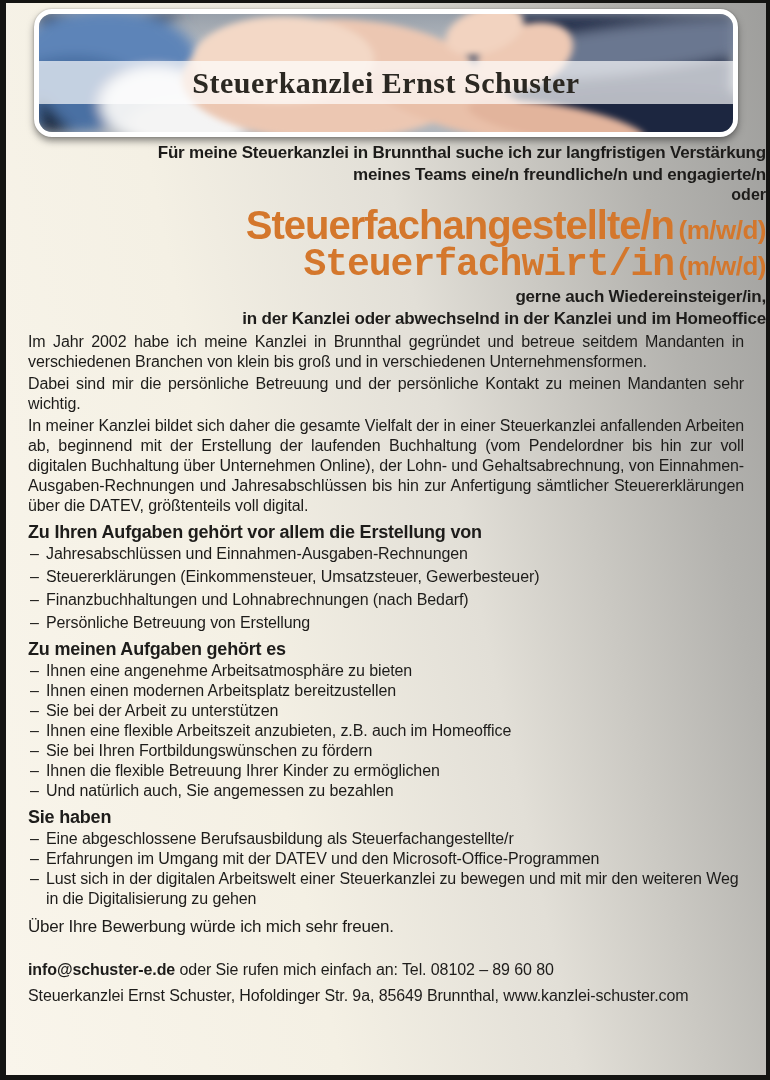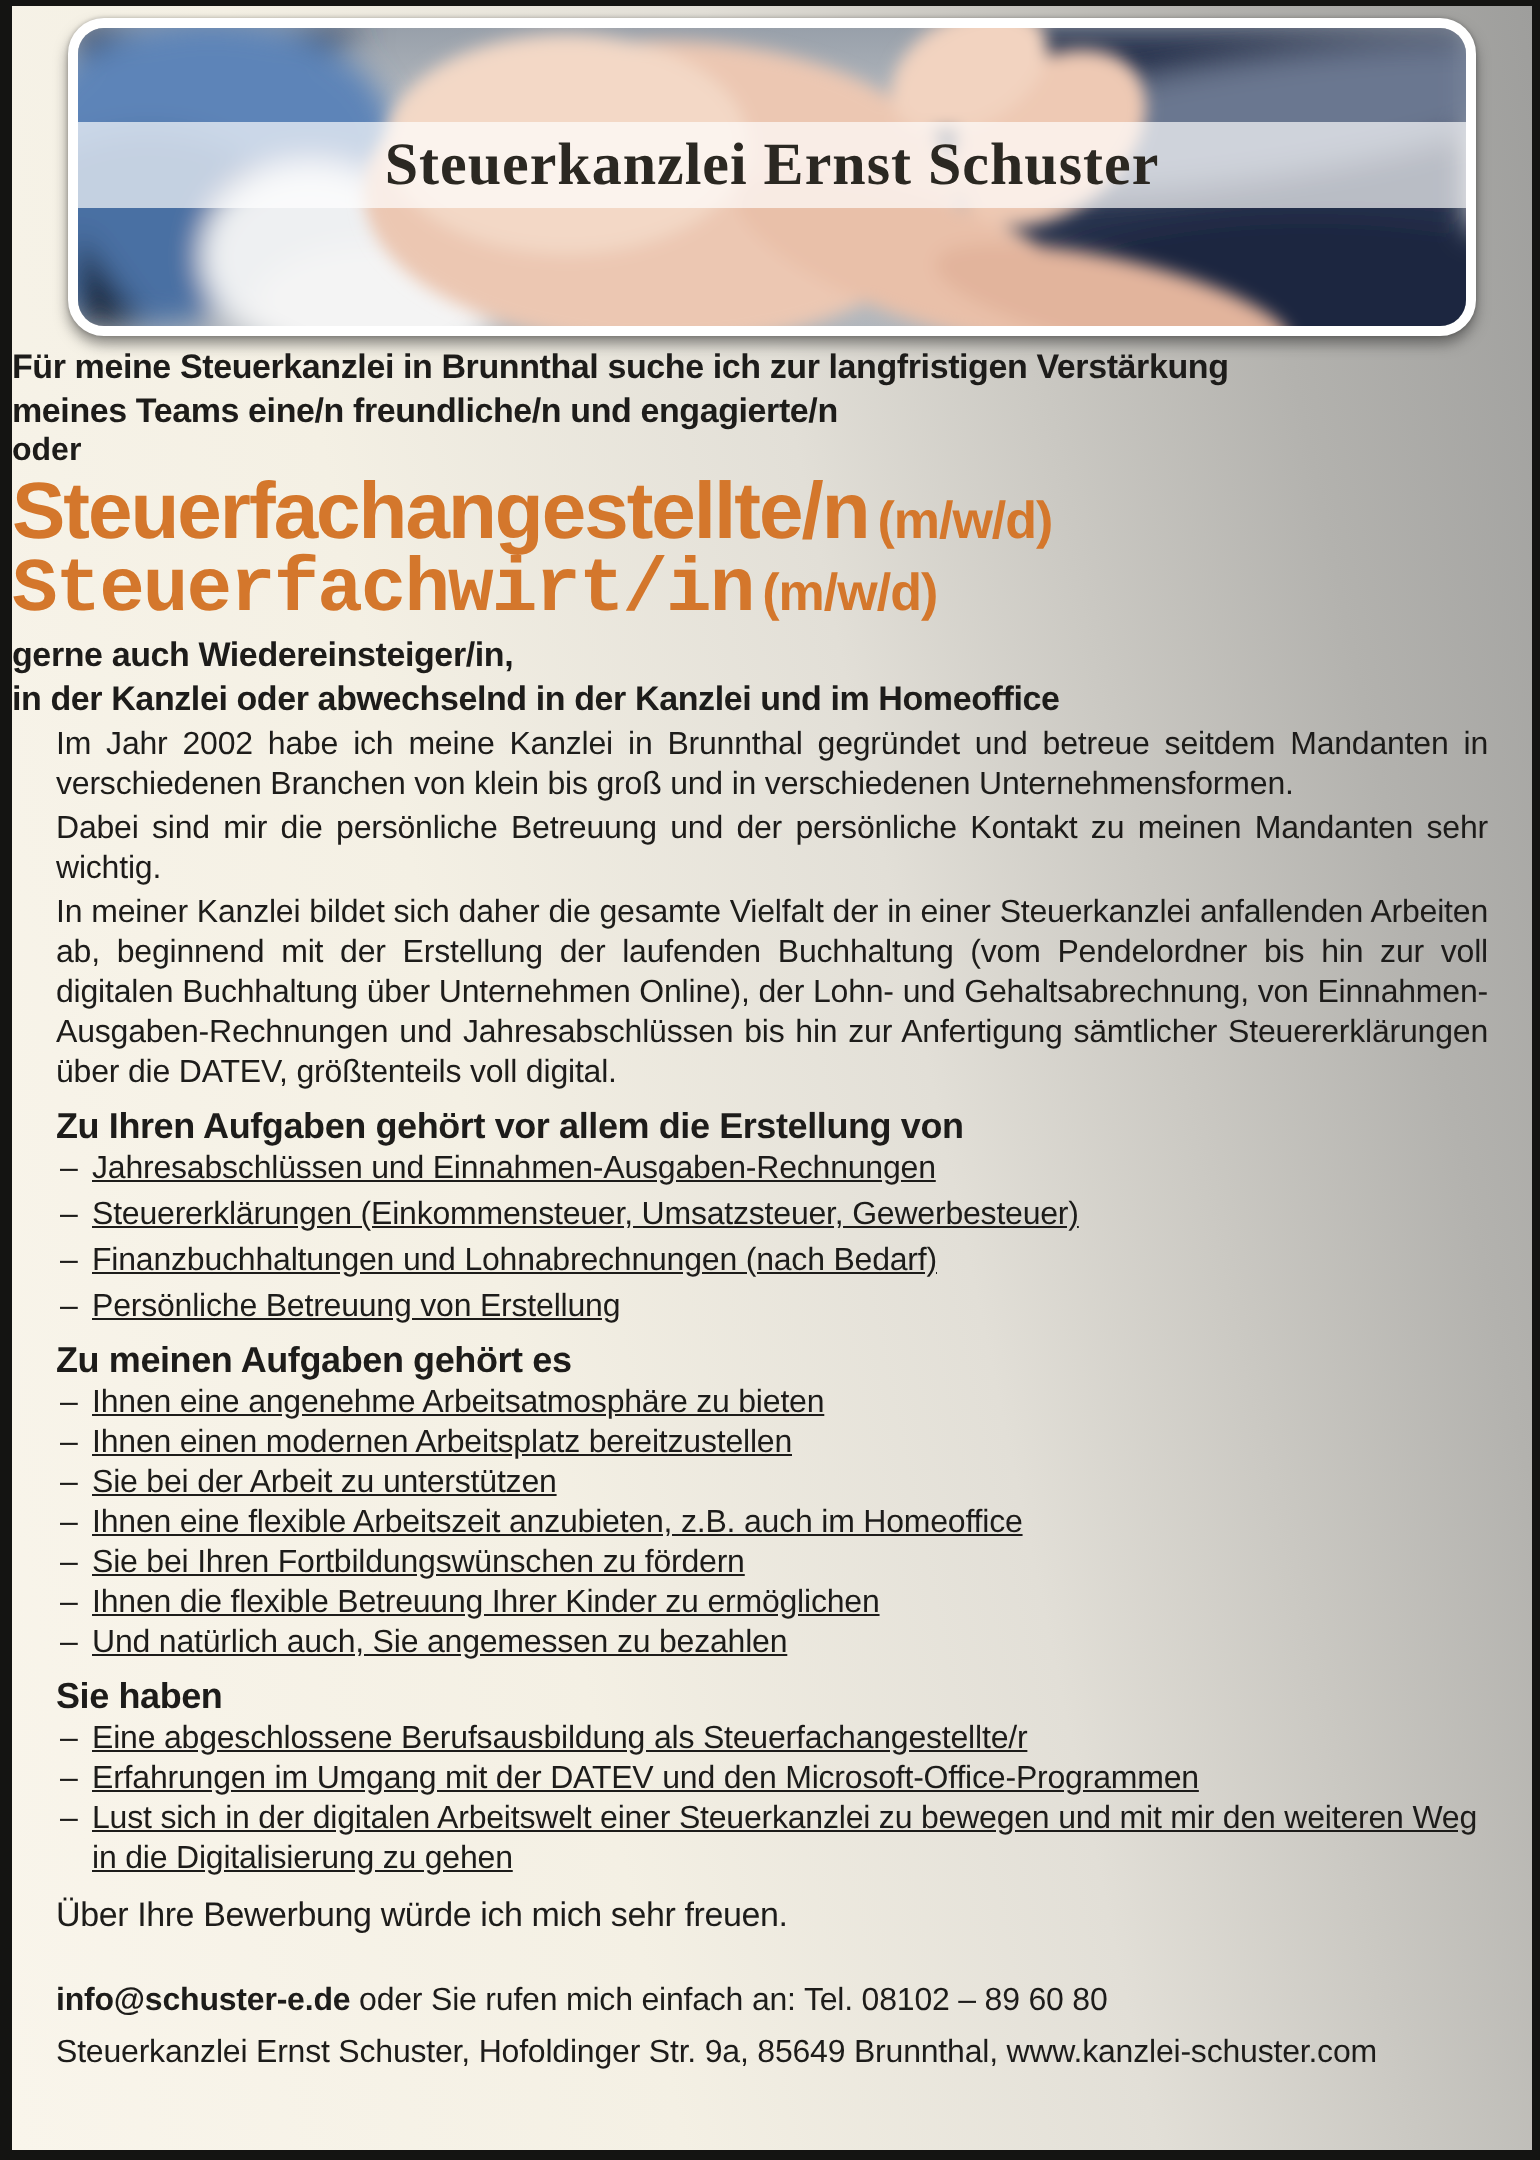--- a/index.html
+++ b/index.html
@@ -11,61 +11,61 @@
     border:solid #141412;
     border-width:3px 4px 5px 6px;
     background:linear-gradient(78deg, #f9f5eb 0%, #f4f0e4 34%, #e2dfd7 58%, #b3b2ae 84%, #9e9e9c 100%);
     overflow:hidden;
   }
 
   
   .photo-wrap {
     position:relative;
     margin:6px 28px 0 28px;
-    height:159px;
+    height:128px;
     border:5px solid #ffffff;
     border-radius:18px;
     overflow:hidden;
     box-shadow:0 4px 7px rgba(50,50,50,.55), 0 0 2px rgba(0,0,0,.25);
     background:#b9bec4;
   }
   .photo-wrap svg { position:absolute; inset:0; width:100%; height:100%; display:block; }
   .banner-band {
     position:absolute; left:0; right:0; top:47px; height:43px;
     background:rgba(255,255,255,0.68);
     display:flex; align-items:center; justify-content:center;
   }
   .banner-title {
     font-family:"Liberation Serif", serif;
     font-weight:700; font-size:30px; color:#2b2822; letter-spacing:.5px;
     white-space:nowrap;
   }
 
   
-  .center { text-align:left; color:#1d1c1a; }
+  .center { text-align:right; color:#1d1c1a; }
   .intro { margin-top:5px; font-size:17px; font-weight:700; line-height:22px; letter-spacing:-0.2px; }
   .job-title { line-height:40px; height:40px; margin-top:1px; white-space:nowrap; }
   .job-title .big { font-size:40px; font-weight:700; letter-spacing:-1px; }
   .job-title.second { height:38px; line-height:38px; }
   .job-title.second .big { font-size:38px;font-family:Liberation Mono, monospace; }
   .job-title .suffix { font-size:26px; font-weight:700; letter-spacing:-0.5px; }
   .oder { font-size:16px; font-weight:700; line-height:18px; }
   .conditions { margin-top:2px; font-size:17px; font-weight:700; line-height:22px; letter-spacing:-0.2px; }
 
   
   .content { padding:0 22px; color:#1d1c1a; }
   .sec-heading { font-size:18px; font-weight:700; line-height:20px; margin-top:6px; letter-spacing:-0.2px; }
   .sec-heading.first { margin-top:6px; }
   .paras { margin-top:2px; }
   .paras p { font-size:16px; line-height:20px; text-align:justify; letter-spacing:-0.1px; margin-bottom:2px; }
   .list { margin-top:2px; }
   .li { display:flex; font-size:16px; line-height:20px; letter-spacing:-0.1px; }
   .list.spaced .li { margin-bottom:3px; }
   .li .dash { width:18px; flex:none; padding-left:2px; }
-  .li .txt { flex:1;text-decoration:underline; }
+  .li .txt { flex:1; }
 
   .closing-bold { margin-top:8px; font-size:17px; font-weight:400; line-height:20px; letter-spacing:-0.2px; }
   .contact { margin-top:3px; font-size:16px; line-height:20px; letter-spacing:-0.1px; }
   .contact .b { font-weight:700; }
   .footer-line { margin-top:6px; font-size:16px; line-height:20px; letter-spacing:-0.1px; white-space:nowrap; }
 </style>
 </head>
 <body>
 
 <div class="page">

